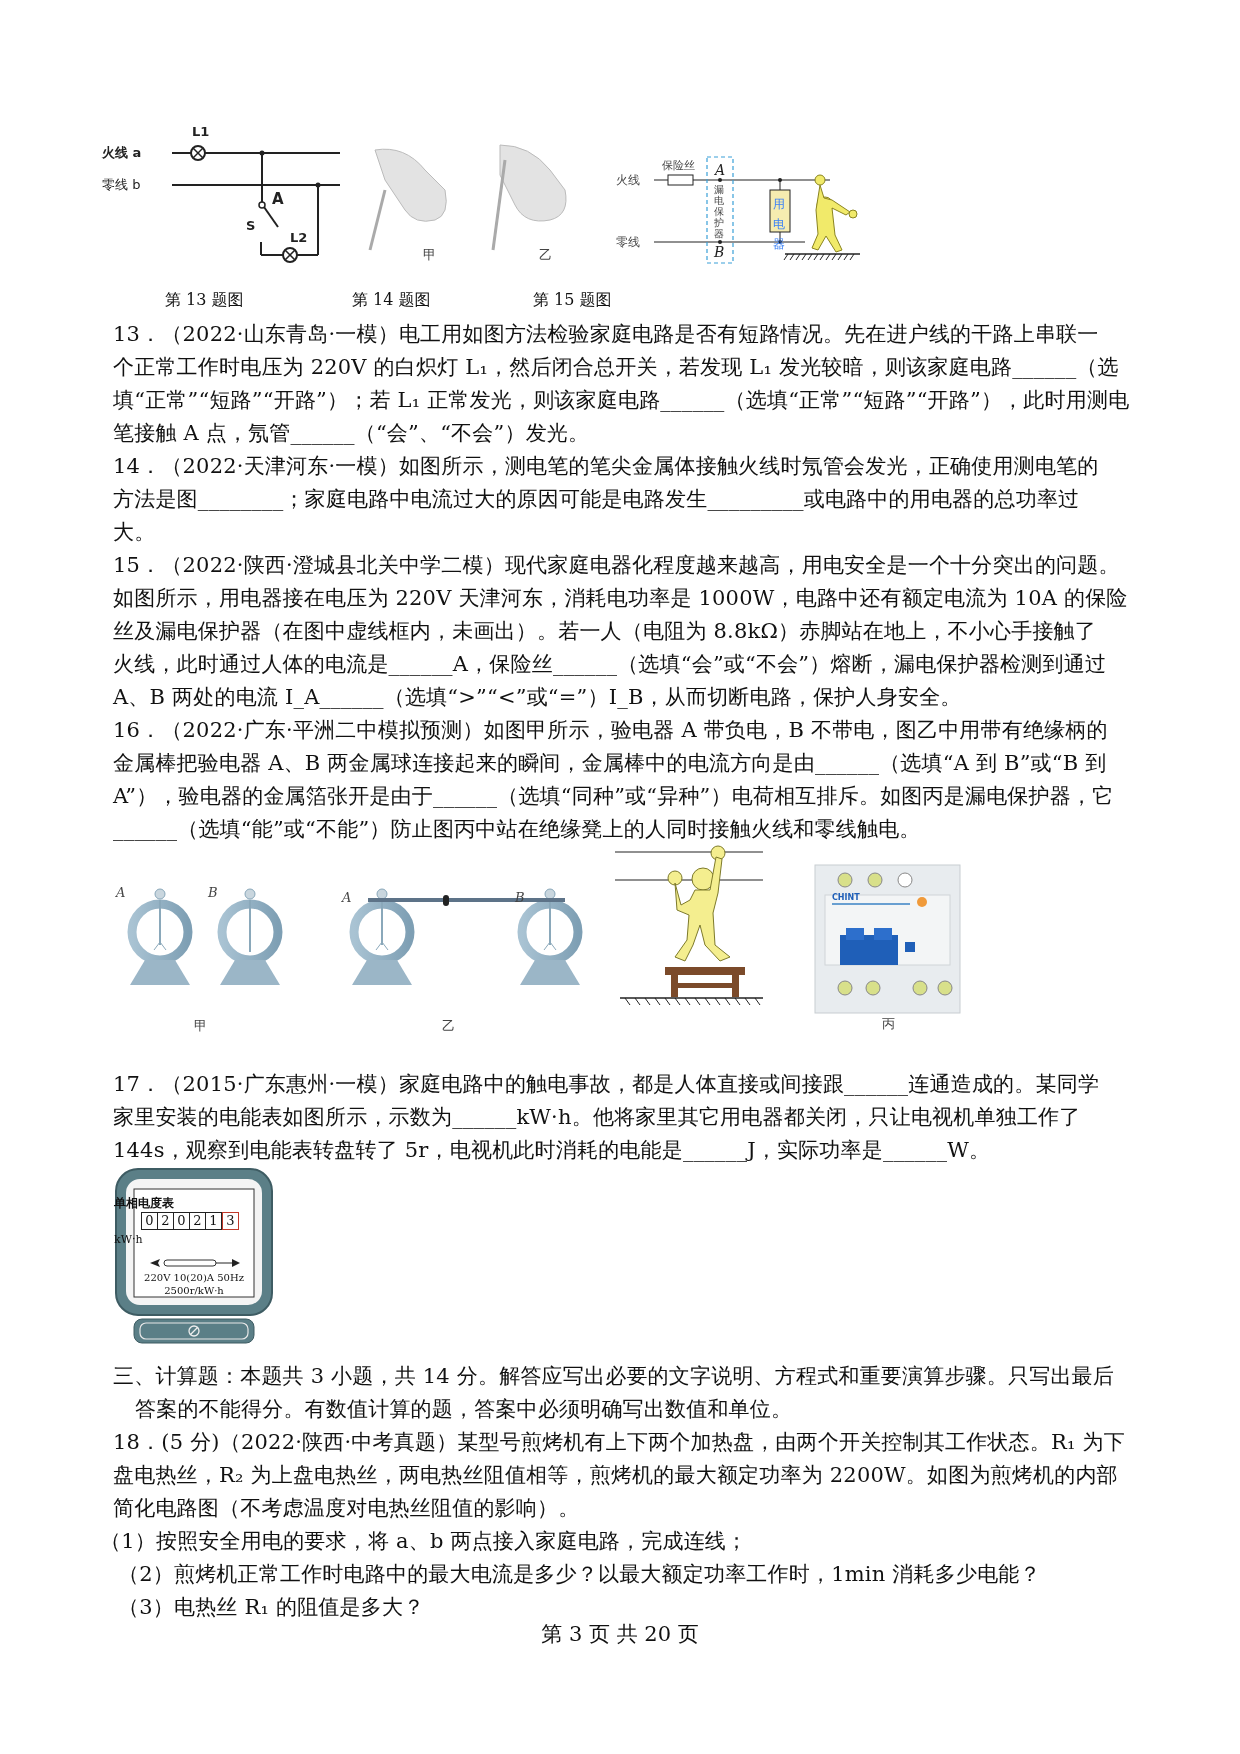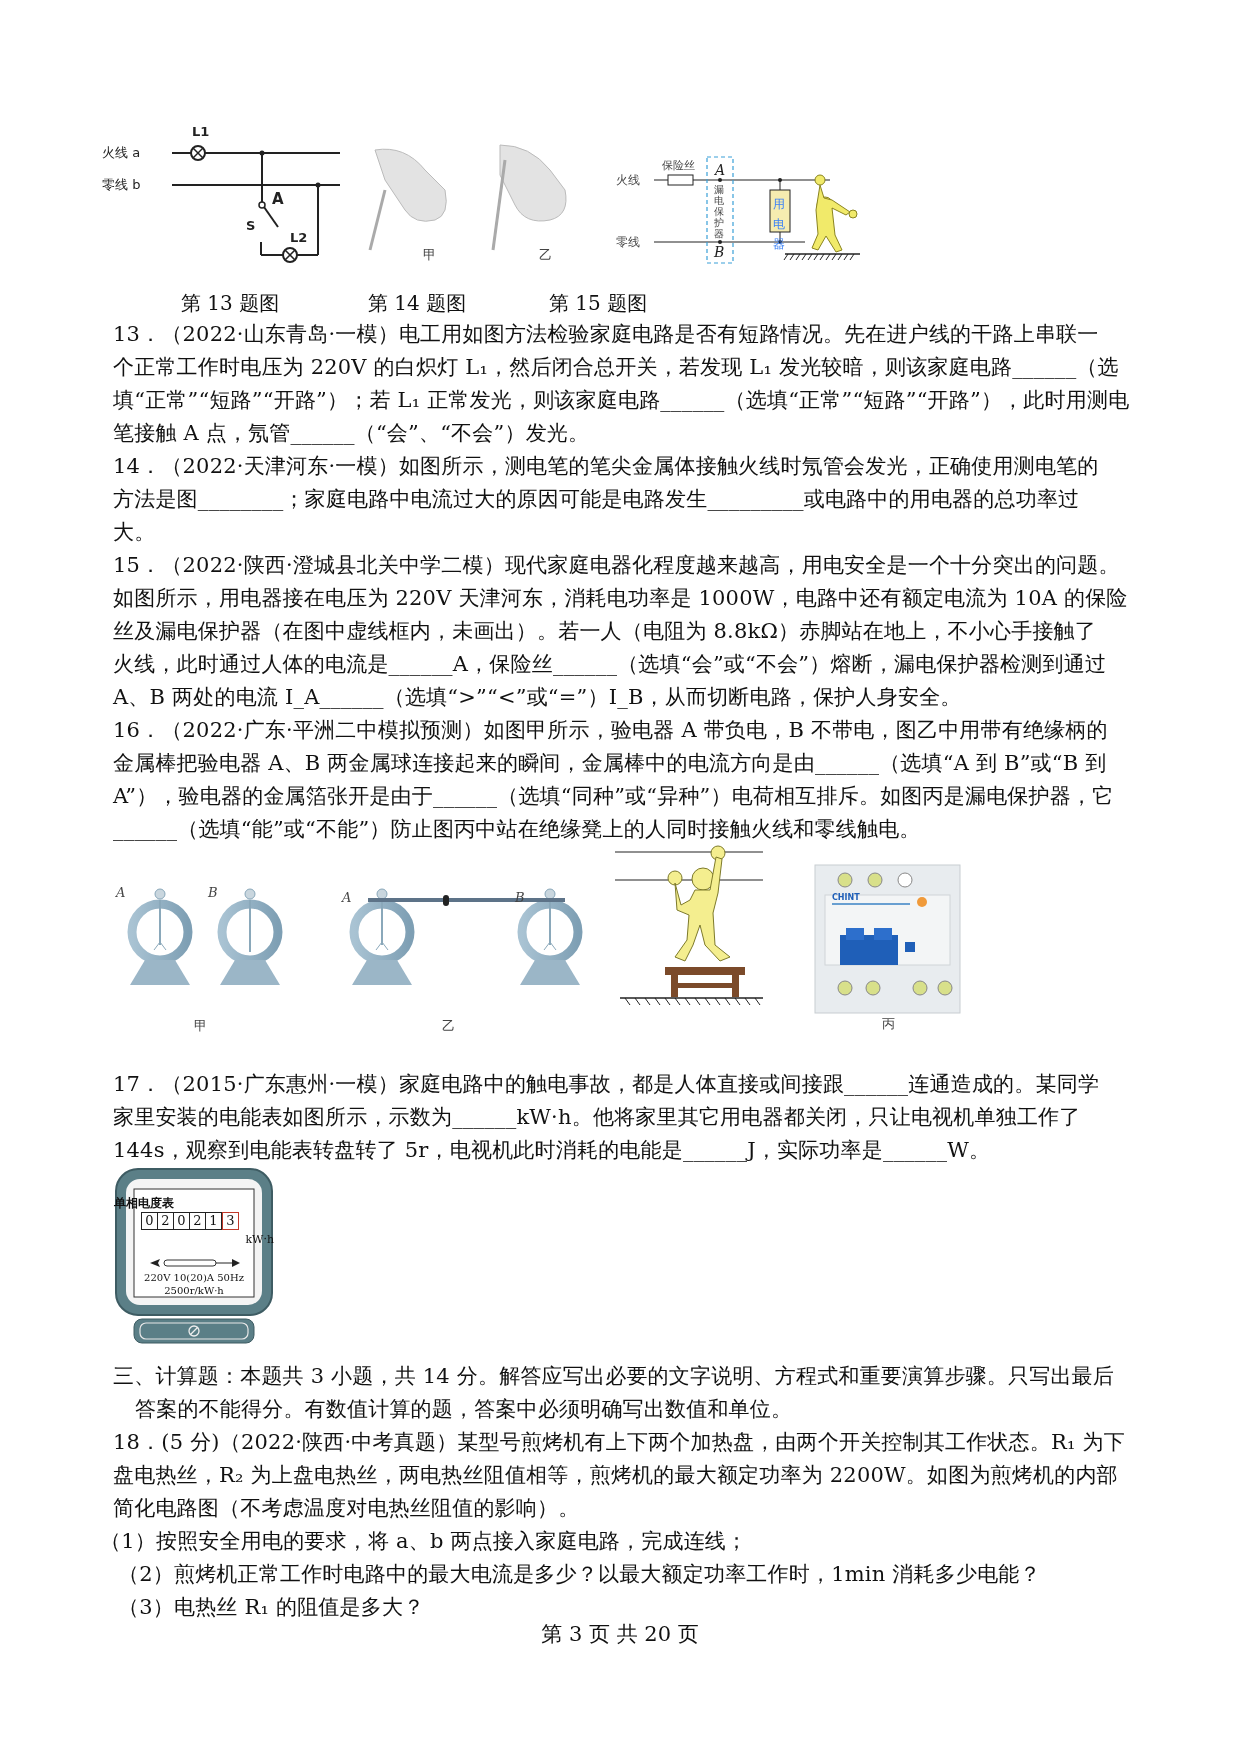--- a/index.html
+++ b/index.html
@@ -1,20 +1,20 @@
 <!DOCTYPE html>
 <html><head>
 <meta charset="utf-8">
 <style>
   html, body { margin: 0; padding: 0; background: #ffffff; }
   body { width: 1240px; height: 1754px; position: relative; overflow: hidden;
          font-family: "DejaVu Serif", "Liberation Serif", serif; color: #111; }
   .abs { position: absolute; }
   .line { position: absolute; left: 113px; font-size: 21px; line-height: 33px; white-space: nowrap; letter-spacing: 0.2px; }
-  .caption { position: absolute; font-size: 20px; white-space: nowrap; margin-left: 16px; }
+  .caption { position: absolute; font-size: 16px; white-space: nowrap; }
   .small-lbl { font-family: "DejaVu Sans", sans-serif; font-size: 13px; color: #444; position: absolute; }
   .italic { font-style: italic; }
   .footer { position: absolute; top: 1620px; left: 0; width: 1240px; text-align: center; font-size: 21px; }
   .figure { position: absolute; }
 </style>
 </head>
 <body>
 
 <div class="figure" style="left:100px; top:110px; width:240px; height:160px;">
   <svg width="240" height="160" viewBox="0 0 240 160">
@@ -28,21 +28,21 @@
     <circle cx="162" cy="95" r="3" fill="#fff" stroke="#222" stroke-width="1.5"></circle>
     <line x1="164" y1="97" x2="178" y2="117" stroke="#222" stroke-width="2"></line>
     <line x1="161" y1="132" x2="161" y2="145" stroke="#222" stroke-width="2"></line>
     <line x1="161" y1="145" x2="218" y2="145" stroke="#222" stroke-width="2"></line>
     <circle cx="190" cy="145" r="7" fill="#fff" stroke="#222" stroke-width="2"></circle>
     <line x1="185" y1="140" x2="195" y2="150" stroke="#222" stroke-width="1.5"></line>
     <line x1="195" y1="140" x2="185" y2="150" stroke="#222" stroke-width="1.5"></line>
     <circle cx="218" cy="75" r="2.5" fill="#222"></circle>
     <line x1="218" y1="75" x2="218" y2="145" stroke="#222" stroke-width="2"></line>
   </svg>
-  <span class="small-lbl" style="left:2px; top:34px; font-weight:normal; color:#222;">火线 a</span>
+  <span class="small-lbl" style="left:2px; top:34px; font-weight:bold; color:#222;">火线 a</span>
   <span class="small-lbl" style="left:2px; top:66px; font-weight:normal; color:#222;">零线 b</span>
   <span class="small-lbl" style="left:92px; top:14px; font-weight:bold; color:#222;">L1</span>
   <span class="small-lbl" style="left:172px; top:80px; font-weight:bold; font-size:15px; color:#222;">A</span>
   <span class="small-lbl" style="left:146px; top:108px; font-weight:bold; color:#222;">S</span>
   <span class="small-lbl" style="left:190px; top:120px; font-weight:bold; color:#222;">L2</span>
 </div>
 
 <div class="figure" style="left:365px; top:140px; width:230px; height:130px;">
   <svg width="230" height="130" viewBox="0 0 230 130">
     <path d="M10 10 Q40 5 60 30 L80 50 Q85 75 70 80 Q50 85 40 70 L20 40 Z" fill="#e3e3e3" stroke="#bbb"></path>
@@ -253,21 +253,21 @@
   </svg>
   <span class="abs" style="left:0; width:160px; text-align:left; top:28px; font-family:'DejaVu Sans',sans-serif; font-size:12px; font-weight:bold;">单相电度表</span>
   <div class="abs" style="left:27px; top:45px; display:flex;">
     <span style="width:15px; height:16px; border:1.5px solid #222; font-size:13px; text-align:center; line-height:16px;">0</span>
     <span style="width:15px; height:16px; border:1.5px solid #222; border-left:none; font-size:13px; text-align:center; line-height:16px;">2</span>
     <span style="width:15px; height:16px; border:1.5px solid #222; border-left:none; font-size:13px; text-align:center; line-height:16px;">0</span>
     <span style="width:15px; height:16px; border:1.5px solid #222; border-left:none; font-size:13px; text-align:center; line-height:16px;">2</span>
     <span style="width:15px; height:16px; border:1.5px solid #222; border-left:none; font-size:13px; text-align:center; line-height:16px;">1</span>
     <span style="width:15px; height:16px; border:1.5px solid #c0392b; font-size:13px; text-align:center; line-height:16px;">3</span>
   </div>
-  <span class="abs" style="left:0; width:160px; text-align:right; top:66px; font-size:11px;">kW·h</span>
+  <span class="abs" style="left:0; width:160px; text-align:left; top:66px; font-size:11px;">kW·h</span>
   <span class="abs" style="left:0; width:160px; text-align:center; top:105px; font-size:10px;">220V 10(20)A 50Hz</span>
   <span class="abs" style="left:0; width:160px; text-align:center; top:118px; font-size:10px;">2500r/kW·h</span>
 </div>
 
 <div class="line" style="top:1360px;">三、计算题：本题共 3 小题，共 14 分。解答应写出必要的文字说明、方程式和重要演算步骤。只写出最后</div>
 <div class="line" style="top:1393px; left:135px;">答案的不能得分。有数值计算的题，答案中必须明确写出数值和单位。</div>
 
 <div class="line" style="top:1426px;">18．(5 分)（2022·陕西·中考真题）某型号煎烤机有上下两个加热盘，由两个开关控制其工作状态。R₁ 为下</div>
 <div class="line" style="top:1459px;">盘电热丝，R₂ 为上盘电热丝，两电热丝阻值相等，煎烤机的最大额定功率为 2200W。如图为煎烤机的内部</div>
 <div class="line" style="top:1492px;">简化电路图（不考虑温度对电热丝阻值的影响）。</div>

